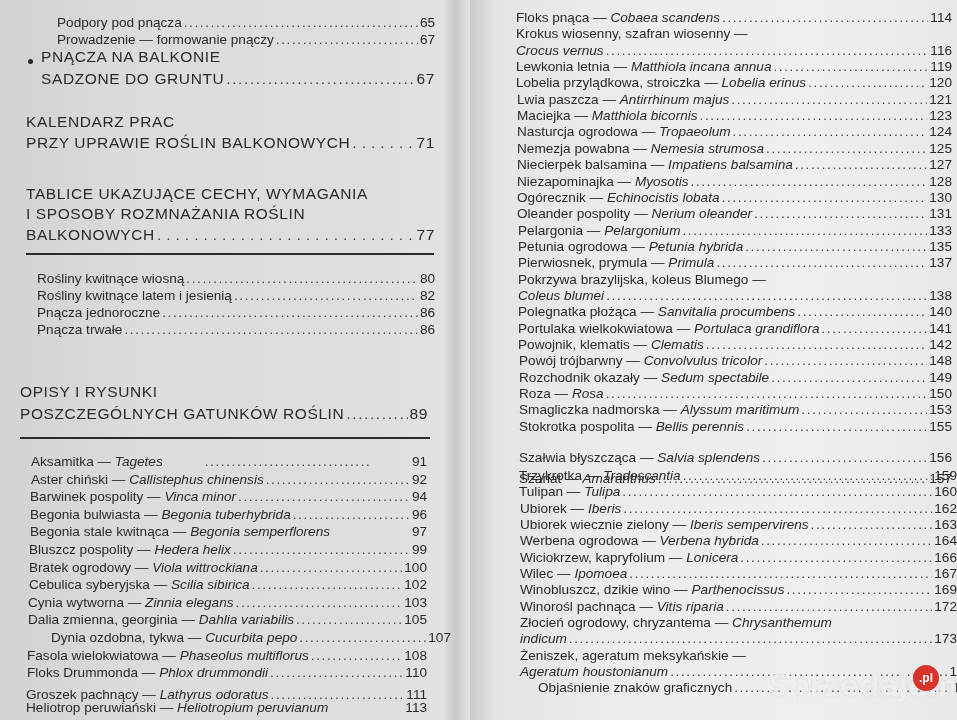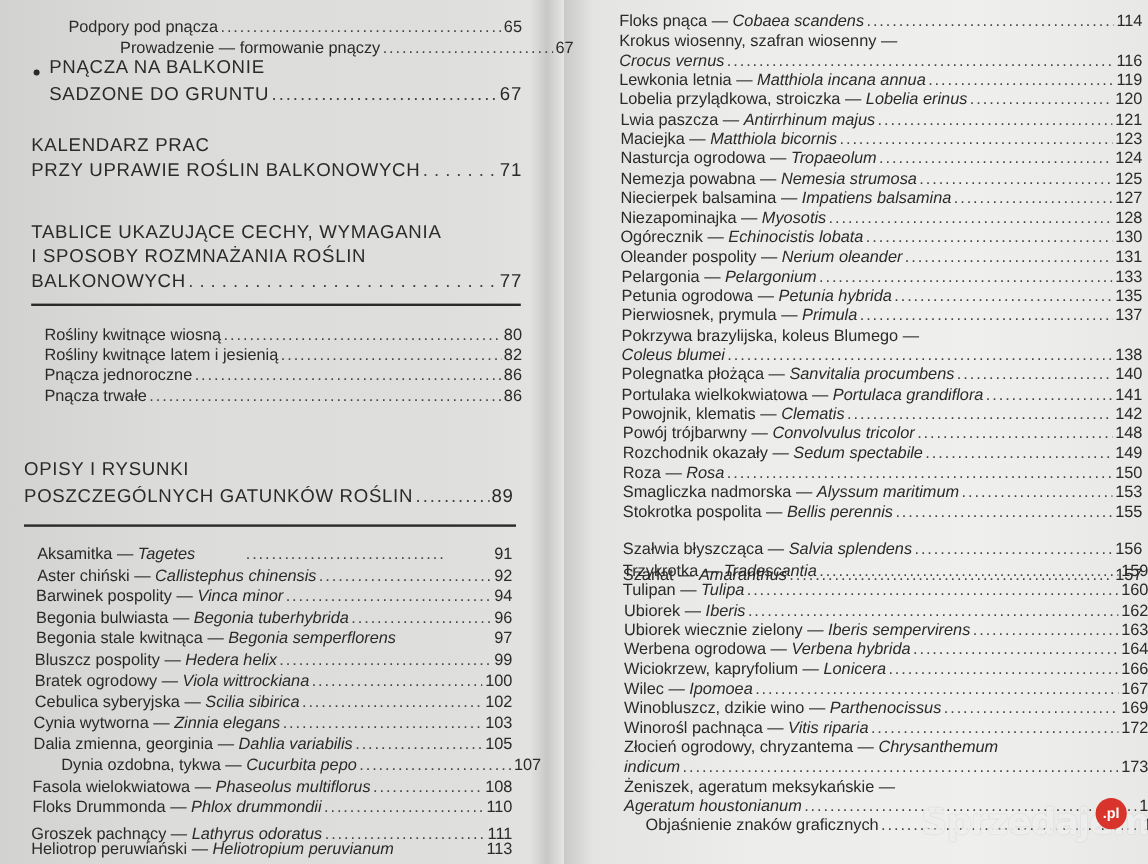--- a/index.html
+++ b/index.html
@@ -70,21 +70,21 @@
 
 <div class="page page-left"></div>
 <div class="page page-right"></div>
 
 <div id="left-content">
     <div class="entry small" style="left: 57px; top: 15px; width: 378px;">
       <span class="label"><span>Podpory pod pnącza</span></span>
       <span class="dots"></span>
       <span class="num">65</span>
     </div>
-    <div class="entry small" style="left: 57px; top: 32px; width: 378px; margin-left: 43px;">
+    <div class="entry small" style="left: 57px; top: 32px; width: 378px;">
       <span class="label"><span>Prowadzenie — formowanie pnączy</span></span>
       <span class="dots"></span>
       <span class="num">67</span>
     </div>
     <div class="line caps" style="left: 41px; top: 48px; text-align: center;">PNĄCZA NA BALKONIE</div>
     <div style="position: absolute; left: 28px; top: 54px;"><span class="bullet"></span></div>
     <div class="entry caps" style="left: 41px; top: 70px; width: 394px;">
       <span class="label"><span>SADZONE DO GRUNTU</span></span>
       <span class="dots"></span>
       <span class="num">67</span>

